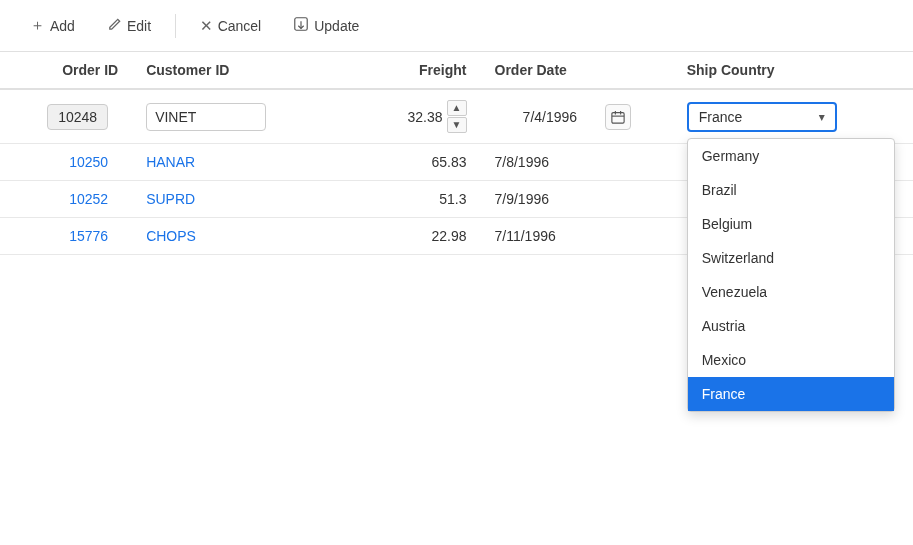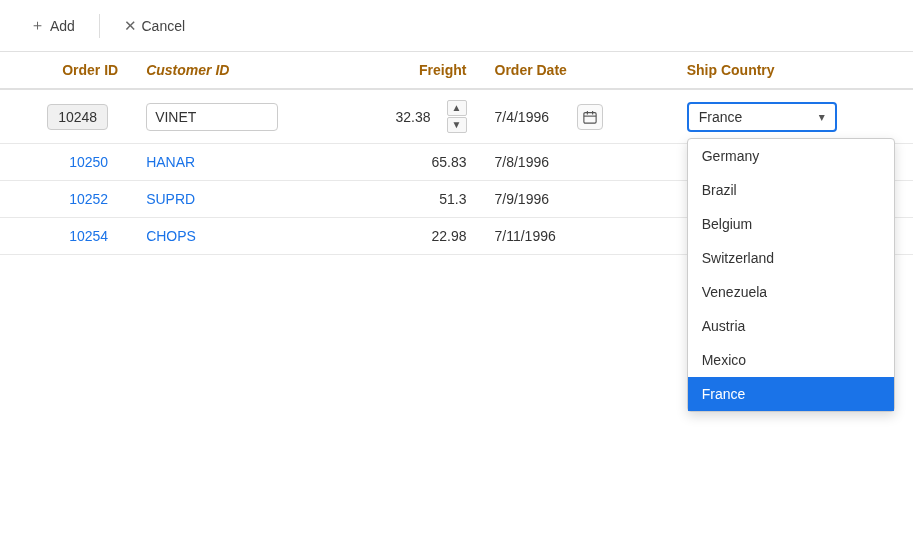--- a/index.html
+++ b/index.html
@@ -46,21 +46,21 @@
       width: 100%;
       border-collapse: collapse;
     }
 
     thead th {
       font-weight: 700;
       font-size: 14px;
       padding: 10px 14px;
       text-align: left;
       border-bottom: 2px solid #e0e0e0;
-      color: #a16207;
+      color: #404040;
       background: #fff;
     }
 
     thead th.align-right { text-align: right; }
 
     tbody tr {
       border-bottom: 1px solid #e8e8e8;
     }
 
     tbody td {
@@ -85,30 +85,30 @@
       text-align: right;
       color: #333;
     }
 
     
     .customer-input {
       border: 1px solid #ccc;
       border-radius: 4px;
       padding: 5px 8px;
       font-size: 14px;
-      width: 132px;
+      width: 120px;
       color: #333;
       outline: none;
     }
 
     
     .freight-edit {
       display: flex;
       align-items: center;
-      gap: 16px;
+      gap: 4px;
       justify-content: flex-end;
     }
     .freight-value {
       text-align: right;
       min-width: 40px;
     }
     .spin-btns {
       display: flex;
       flex-direction: column;
       gap: 1px;
@@ -126,20 +126,21 @@
       color: #555;
       border-radius: 2px;
       line-height: 1;
     }
 
     
     .date-edit {
       display: flex;
       align-items: center;
       gap: 12px;
+      justify-content: center;
     }
     .date-input {
       border: none;
       font-size: 14px;
       color: #333;
       background: transparent;
       width: 70px;
       outline: none;
     }
     .calendar-icon {
@@ -200,43 +201,61 @@
     .dropdown-item.selected {
       background: #1a73e8;
       color: #fff;
     }
 
     
     .link-id { color: #1a73e8; }
 
     
     th.col-orderid { width: 110px; }
-    th.col-customerid { width: 160px; font-style: italic; }
+    th.col-customerid { width: 160px; }
     th.col-freight { width: 130px; }
     th.col-orderdate { width: 160px; }
     th.col-shipcountry { width: 200px; }
   </style>
 </head>
 <body>
 
 <div class="toolbar">
   <button class="toolbar-btn">
     <span class="icon">＋</span>
     <span>Add</span>
   </button>
 
+  <button class="toolbar-btn">
+    <span class="icon">
+      <svg width="15" height="15" viewBox="0 0 16 16" fill="none">
+        <path d="M11.5 2.5l2 2L5 13H3v-2L11.5 2.5z" stroke="#666" stroke-width="1.4" fill="none"></path>
+      </svg>
+    </span>
+    <span>Edit</span>
+  </button>
 
 
   <div class="toolbar-separator"></div>
 
   <button class="toolbar-btn">
     <span class="icon">✕</span>
     <span>Cancel</span>
   </button>
 
+  <button class="toolbar-btn">
+    <span class="icon">
+      <svg width="16" height="16" viewBox="0 0 18 18" fill="none">
+        <rect x="2" y="2" width="14" height="14" rx="2" stroke="#555" stroke-width="1.3" fill="none"></rect>
+        <line x1="9" y1="6" x2="9" y2="14" stroke="#555" stroke-width="1.3"></line>
+        <polyline points="6,11 9,14 12,11" stroke="#555" stroke-width="1.3" fill="none"></polyline>
+      </svg>
+    </span>
+    <span>Update</span>
+  </button>
 </div>
 
 <div class="table-container">
   <table>
     <thead>
       <tr>
         <th class="col-orderid align-right">
           <span>Order ID</span>
         </th>
         <th class="col-customerid">
@@ -313,21 +332,21 @@
           <td></td>
         </tr>
         <tr>
           <td class="order-id link-id">10252</td>
           <td class="customer-id">SUPRD</td>
           <td class="align-right">51.3</td>
           <td>7/9/1996</td>
           <td></td>
         </tr>
         <tr>
-          <td class="order-id link-id">10254</td>
+          <td class="order-id link-id">15776</td>
           <td class="customer-id">CHOPS</td>
           <td class="align-right">22.98</td>
           <td>7/11/1996</td>
           <td></td>
         </tr>
       </tbody>
   </table>
 </div>
 
 </body></html>

